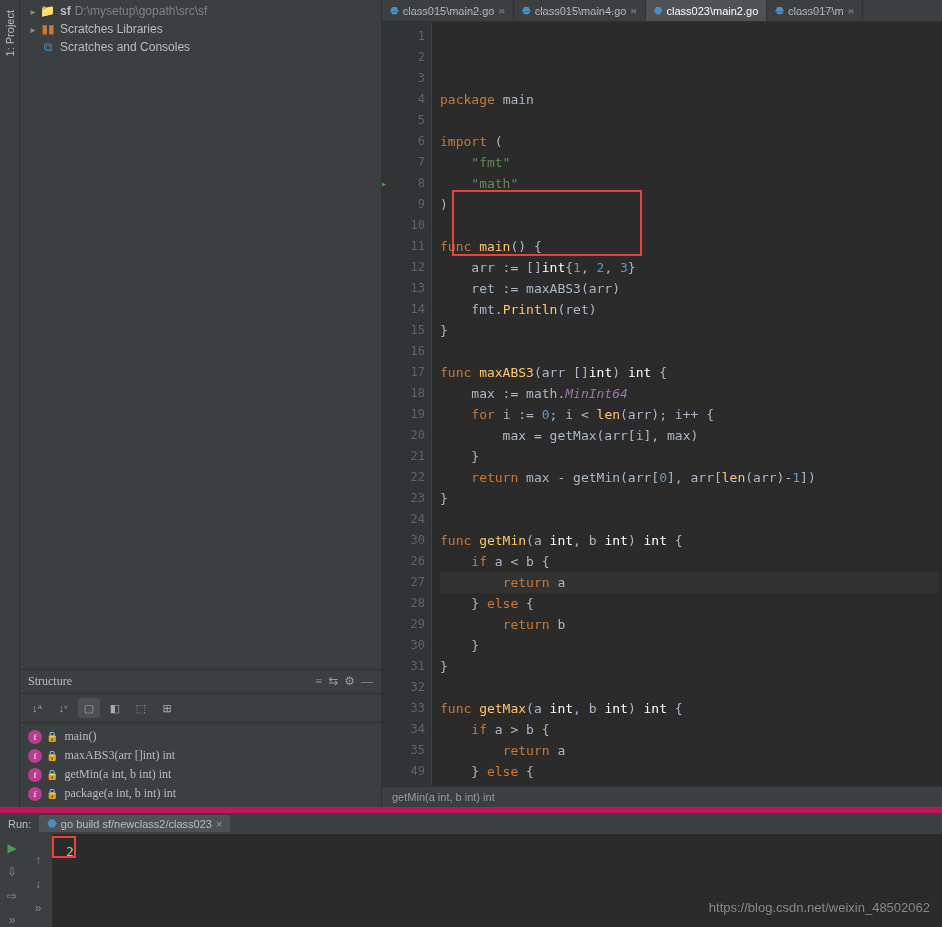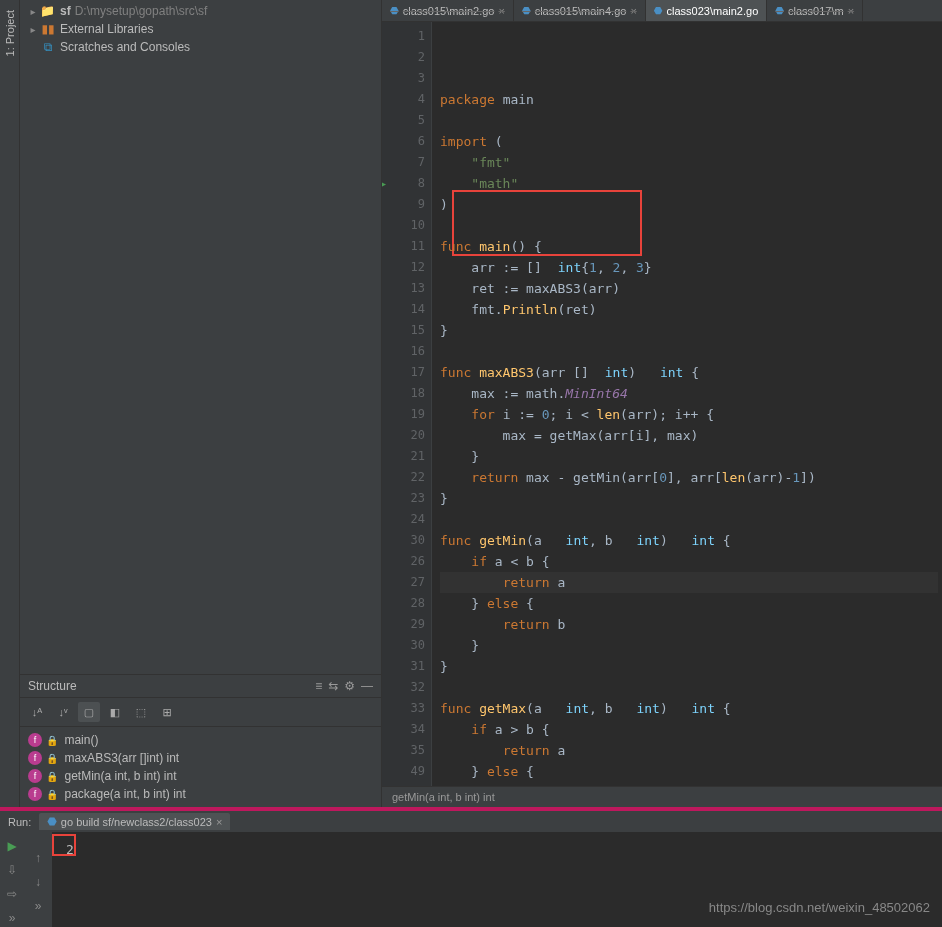--- a/index.html
+++ b/index.html
@@ -167,38 +167,38 @@
   white-space: pre;
 }
 .code-line { height: 21px; position: relative; }
 .code-line.current { background: #323232; }
 .kw { color: #cc7832; }
 .str { color: #6a8759; }
 .num { color: #6897bb; }
 .fn { color: #ffc66d; }
 .id { color: #a9b7c6; }
 .pkg { color: #a9b7c6; }
-.type { color: #7dd3fc; margin-left: 16px; }
+.type { color: #ffffff; }
 .it { font-style: italic; color: #9876aa; }
 .highlight-box {
   position: absolute;
   border: 2px solid #e8433b;
   pointer-events: none;
 }
 .breadcrumb-bar {
   background: #3c3f41;
   padding: 4px 10px;
   font-size: 11px;
   color: #999;
   border-top: 1px solid #323232;
 }
 .run-panel {
   height: 120px;
   background: #2b2b2b;
-  border-top: 4px solid #be185d;
+  border-top: 6px solid #be185d;
   display: flex;
   flex-direction: column;
 }
 .run-header {
   display: flex;
   align-items: center;
   background: #3c3f41;
   padding: 2px 8px;
   font-size: 11px;
   color: #bbb;
@@ -251,20 +251,21 @@
   position: absolute;
   bottom: 12px;
   right: 12px;
   color: #888;
   font-size: 13px;
 }
 .structure-wrap {
   height: 300px;
   display: flex;
   flex-direction: column;
+  font-family: Liberation Serif, serif;
 }
 </style>
 </head>
 <body>
 
 <div class="main-layout">
   <div class="top-section">
     <div class="left-tool-strip">
       <div class="vlabel">1: Project</div>
     </div>
@@ -272,21 +273,21 @@
       <div class="project-tree">
         <div class="tree-row" style="padding-left:2px;">
           <span class="chev">▸</span>
           <span class="icon">📁</span>
           <b>sf</b>
           <span class="path">D:\mysetup\gopath\src\sf</span>
         </div>
         <div class="tree-row" style="padding-left:2px;">
           <span class="chev">▸</span>
           <span class="icon lib-icon">▮▮</span>
-          <span>External Libraries</span>
+          <span>Scratches Libraries</span>
         </div>
         <div class="tree-row" style="padding-left:16px;">
           <span class="icon scratch-icon">⧉</span>
           <span>Scratches and Consoles</span>
         </div>
       </div>
       <div style="flex:1"></div>
       <div class="structure-wrap">
         <div class="structure-header">
           <span class="structure-title">Structure</span>

